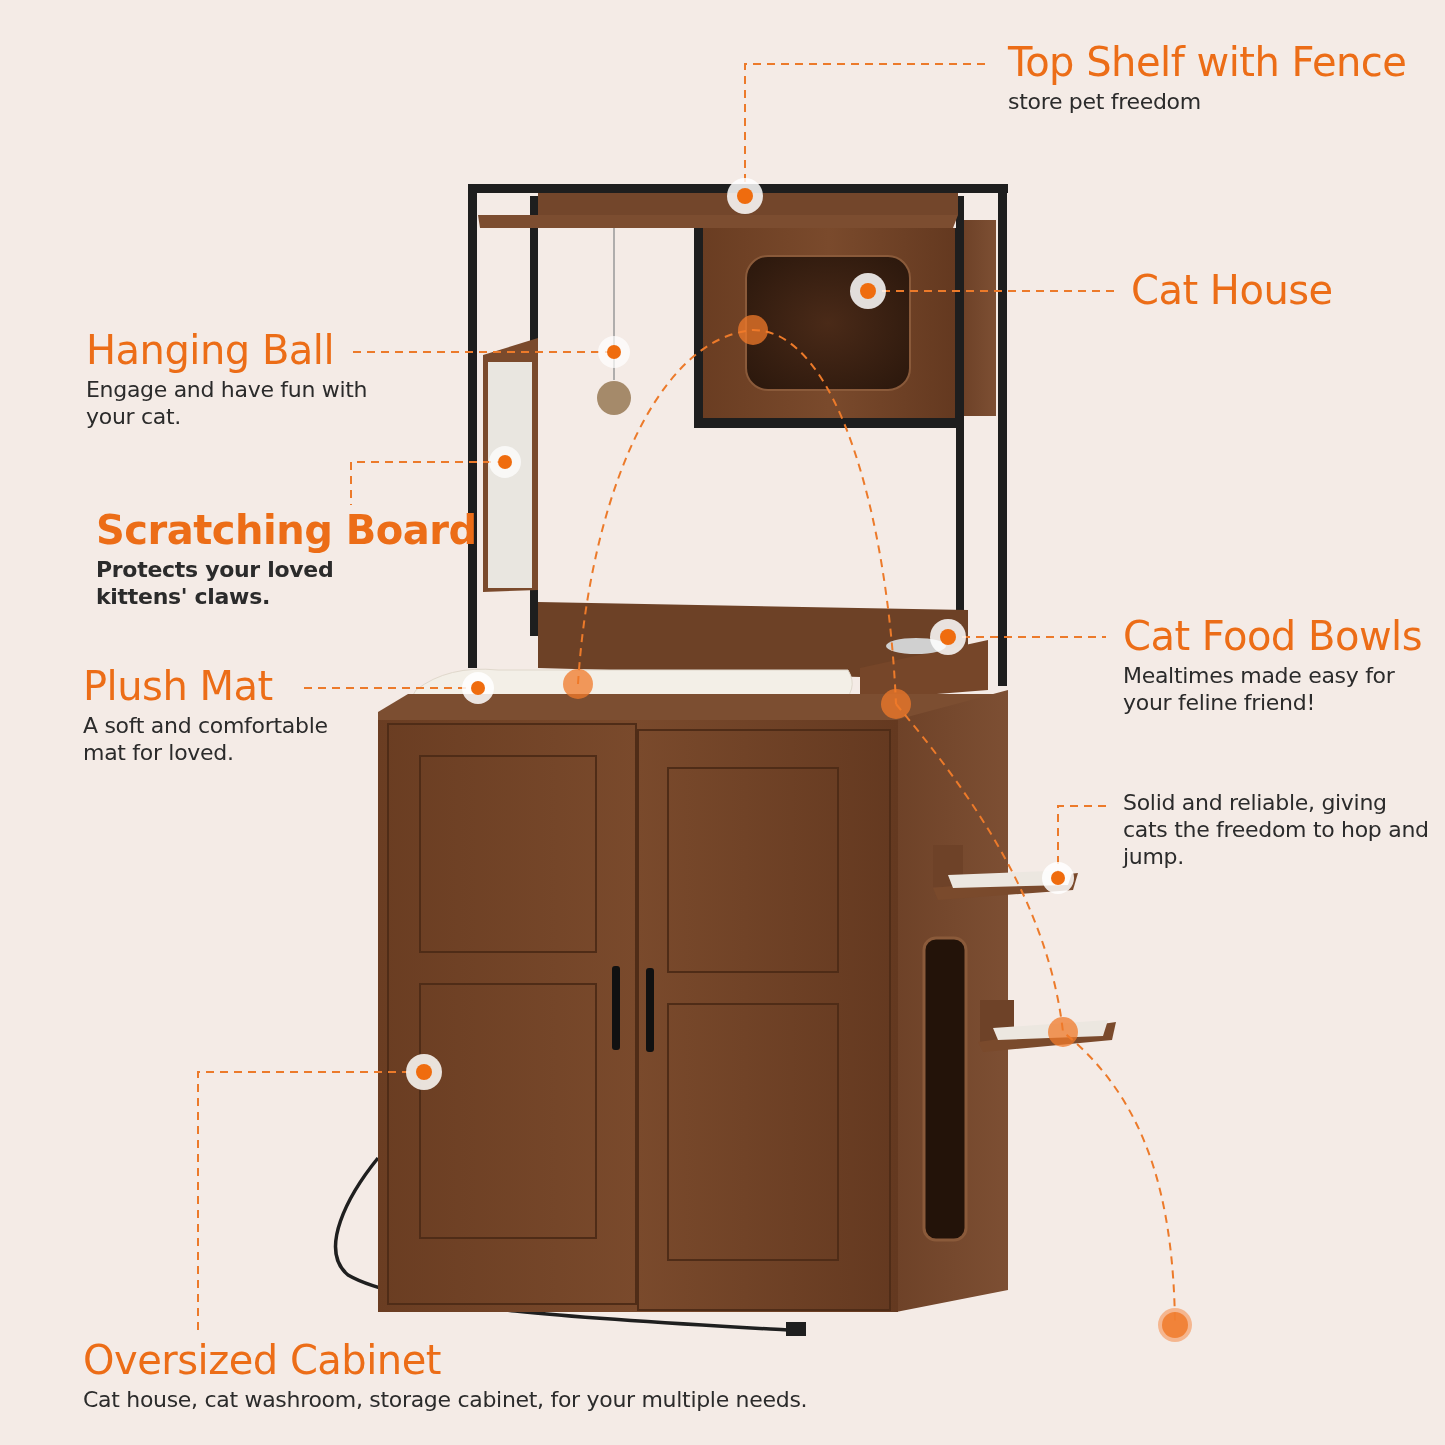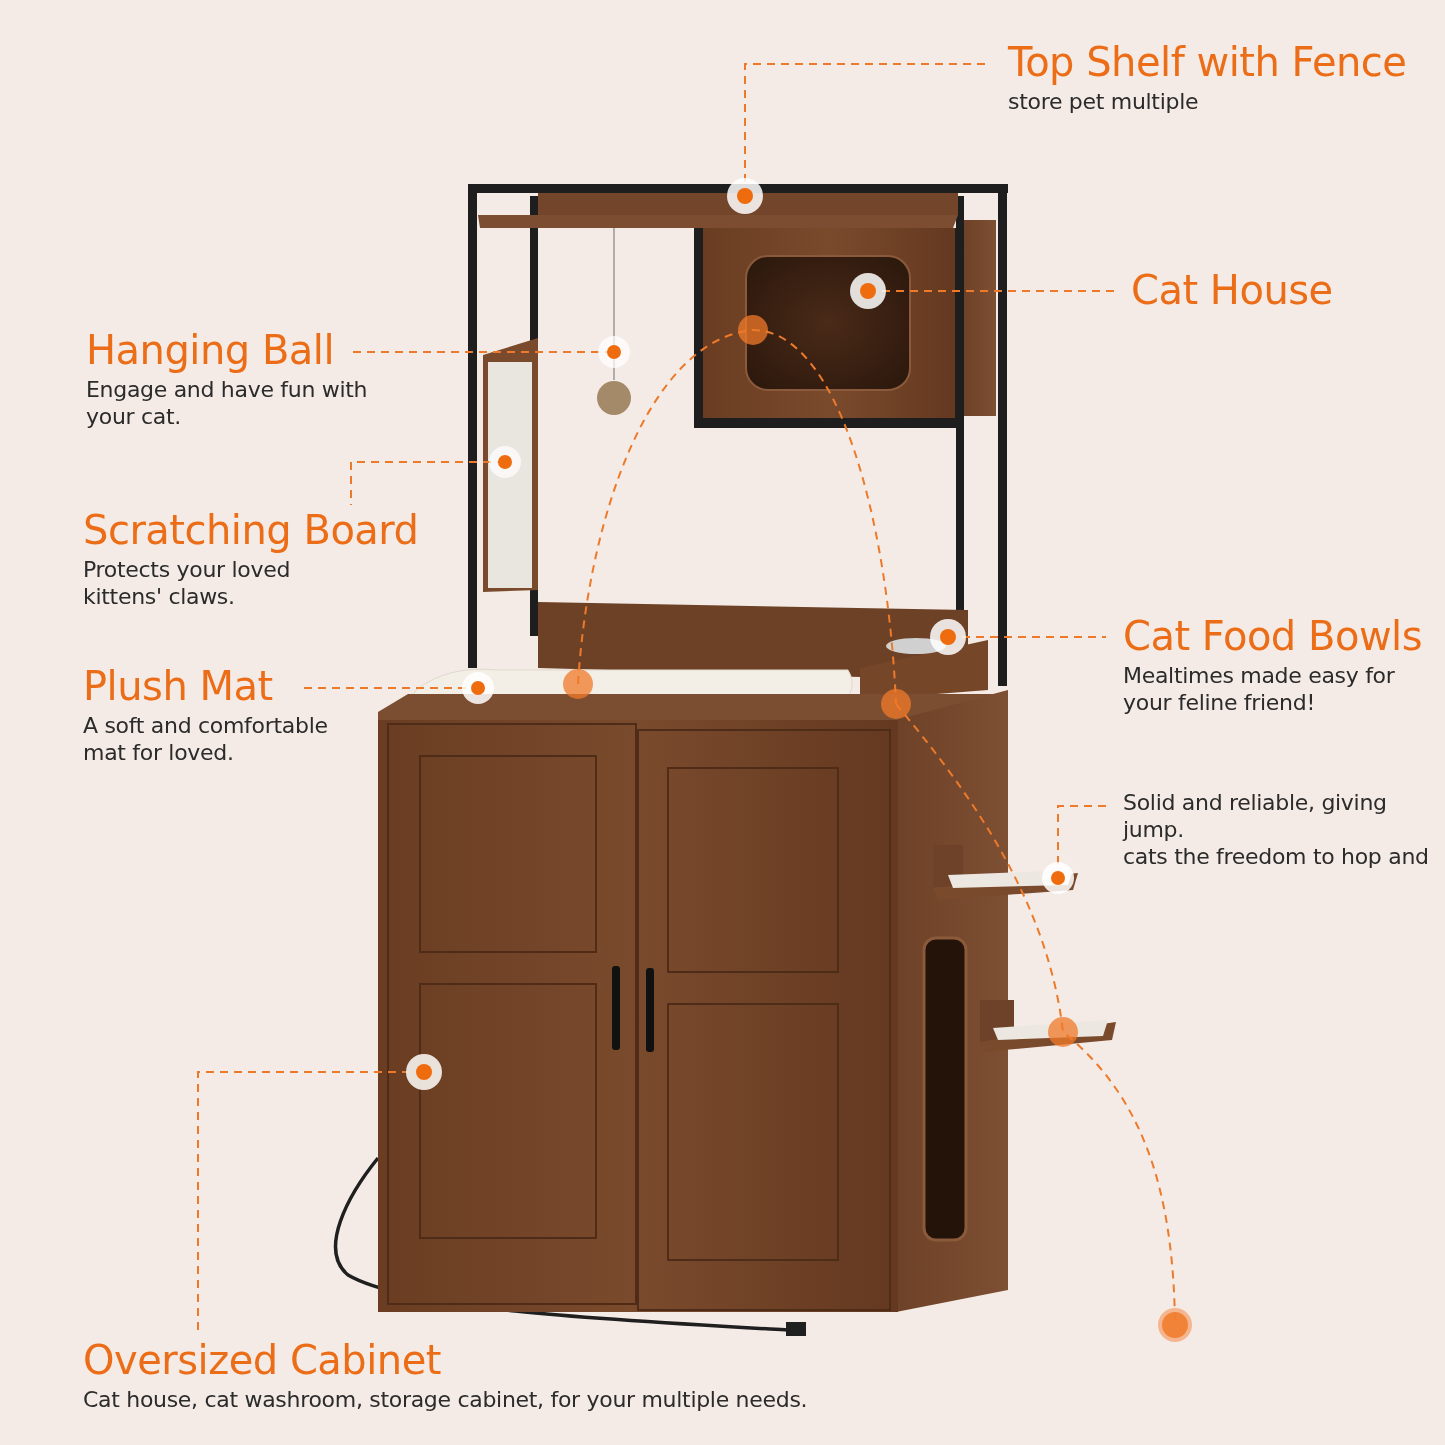--- a/index.html
+++ b/index.html
@@ -147,37 +147,37 @@
       <circle cx="848" cy="704" r="15" fill="#f07a2a" opacity="0.75"></circle>
       <circle cx="1015" cy="1032" r="15" fill="#f07a2a" opacity="0.75"></circle>
       <circle cx="1127" cy="1325" r="17" fill="#f5a06a" opacity="0.7"></circle>
       <circle cx="1127" cy="1325" r="13" fill="#f07a2a" opacity="0.85"></circle>
     </g>
   </svg>
 
   <div class="callout" style="left:960px; top:40px;">
     <div class="title">Top Shelf with Fence</div>
     <div class="desc">
-      <span>store pet multiple</span>
+      <span>store pet freedom</span>
     </div>
   </div>
 
   <div class="callout" style="left:1083px; top:268px;">
     <div class="title">Cat House</div>
   </div>
 
   <div class="callout" style="left:38px; top:328px;">
     <div class="title">Hanging Ball</div>
     <div class="desc">
       <span>Engage and have fun with</span>
       <span>your cat.</span>
     </div>
   </div>
 
-  <div class="callout" style="left:35px; top:508px;">
+  <div class="callout" style="left:48px; top:508px;font-weight:bold;">
     <div class="title">Scratching Board</div>
     <div class="desc">
       <span>Protects your loved</span>
       <span>kittens' claws.</span>
     </div>
   </div>
 
   <div class="callout" style="left:1075px; top:614px;">
     <div class="title">Cat Food Bowls</div>
     <div class="desc">
@@ -190,22 +190,22 @@
     <div class="title">Plush Mat</div>
     <div class="desc">
       <span>A soft and comfortable</span>
       <span>mat for loved.</span>
     </div>
   </div>
 
   <div class="callout" style="left:1075px; top:785px;">
     <div class="desc">
       <span>Solid and reliable, giving</span>
+      <span>cats the freedom to hop and</span>
       <span>jump.</span>
-      <span>cats the freedom to hop and</span>
     </div>
   </div>
 
   <div class="callout" style="left:35px; top:1338px;">
     <div class="title">Oversized Cabinet</div>
     <div class="desc">
       <span>Cat house, cat washroom, storage cabinet, for your multiple needs.</span>
     </div>
   </div>
 </div>

